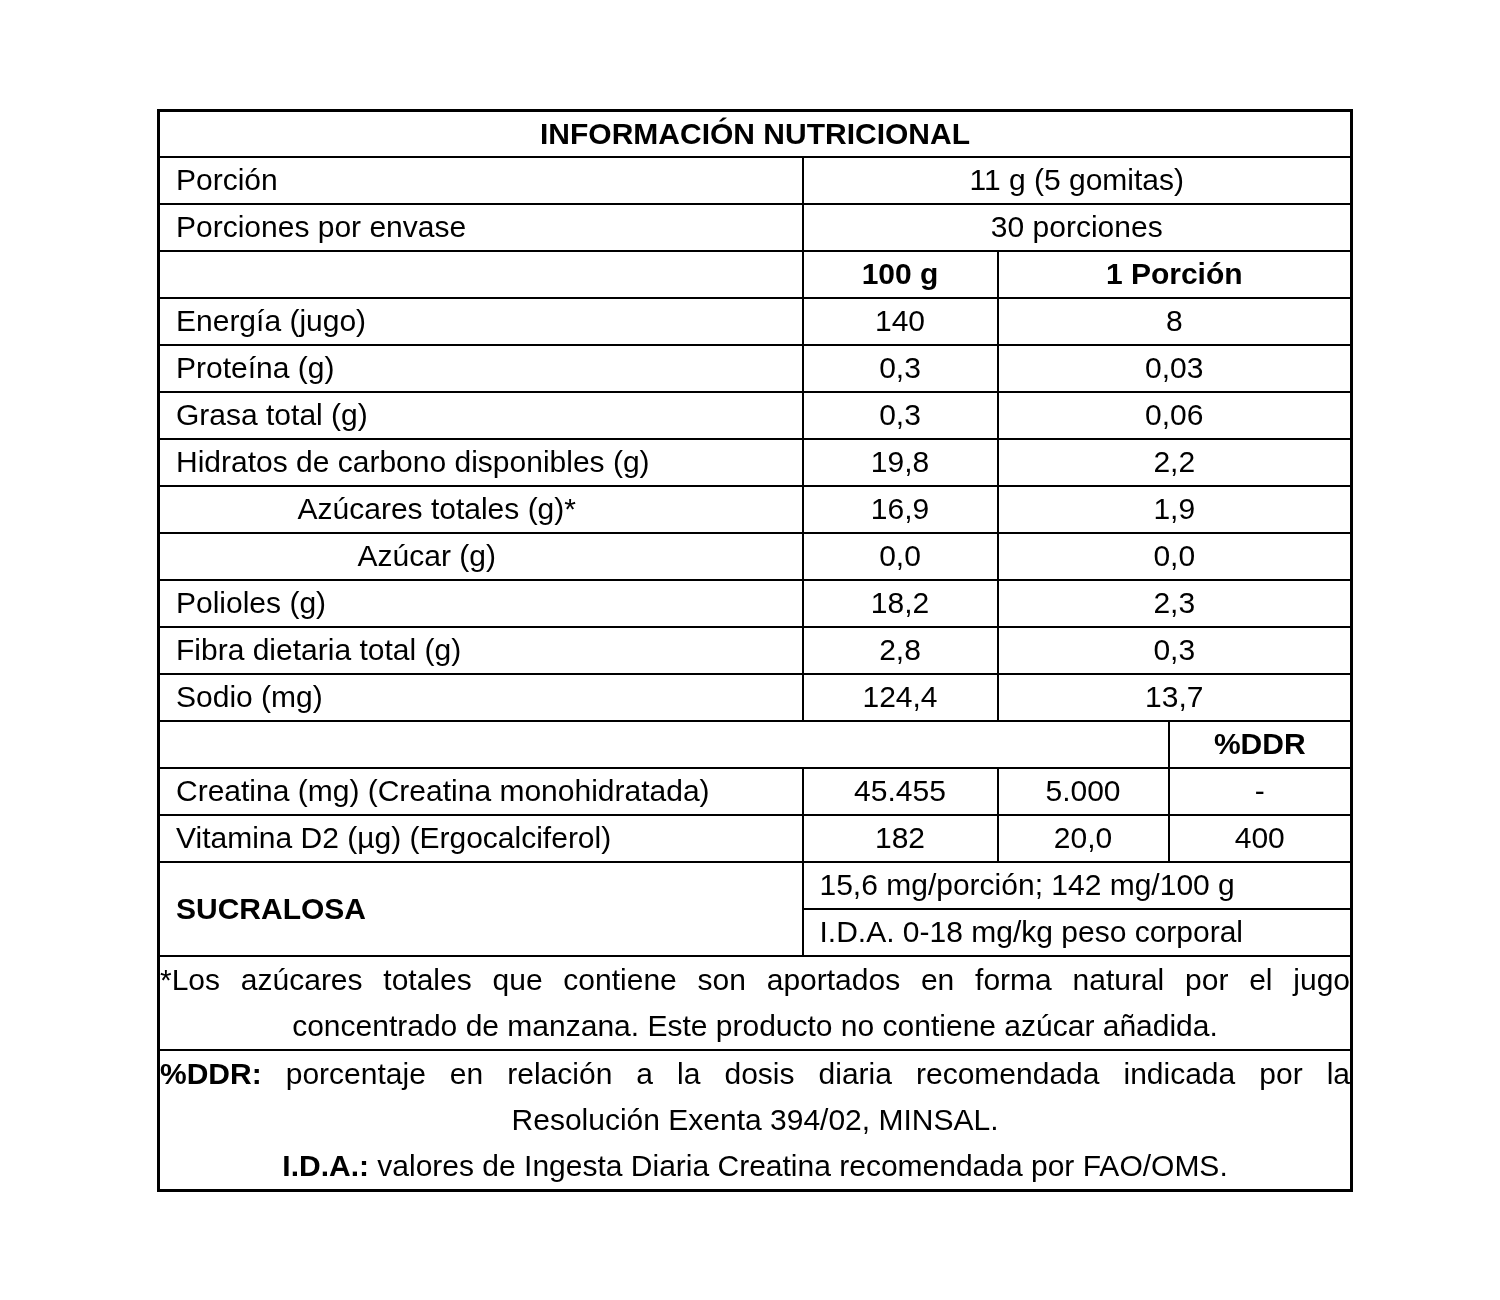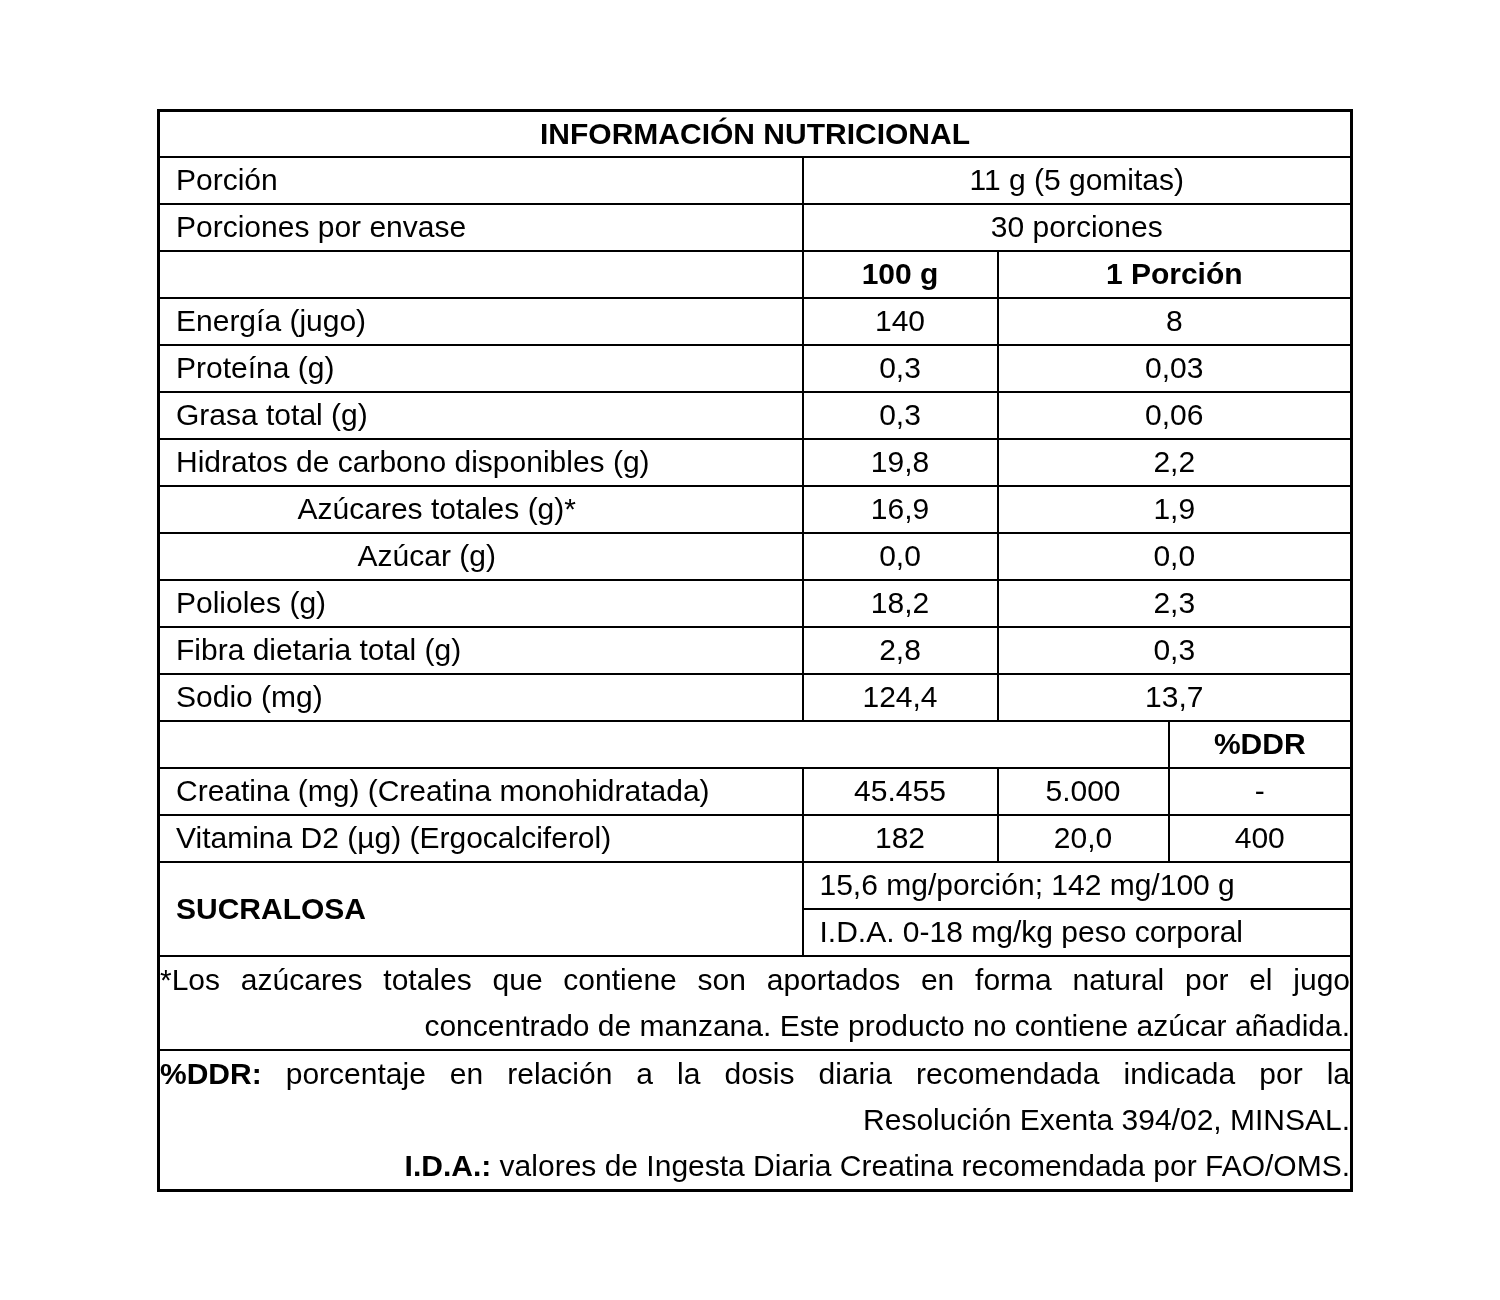--- a/index.html
+++ b/index.html
@@ -49,21 +49,21 @@
   .h-foot1    { height: 93px; }
   .h-foot2    { height: 139px; }
   td.footcell {
     white-space: normal;
     padding: 0 0 !important;
     vertical-align: middle;
   }
   .fline {
     display: block;
     line-height: 46px;
-    text-align: right;
+    text-align: center;
   }
   .jline {
     text-align: justify;
     text-align-last: justify;
   }
 </style>
 </head>
 <body>
 
 <div class="sheet">

